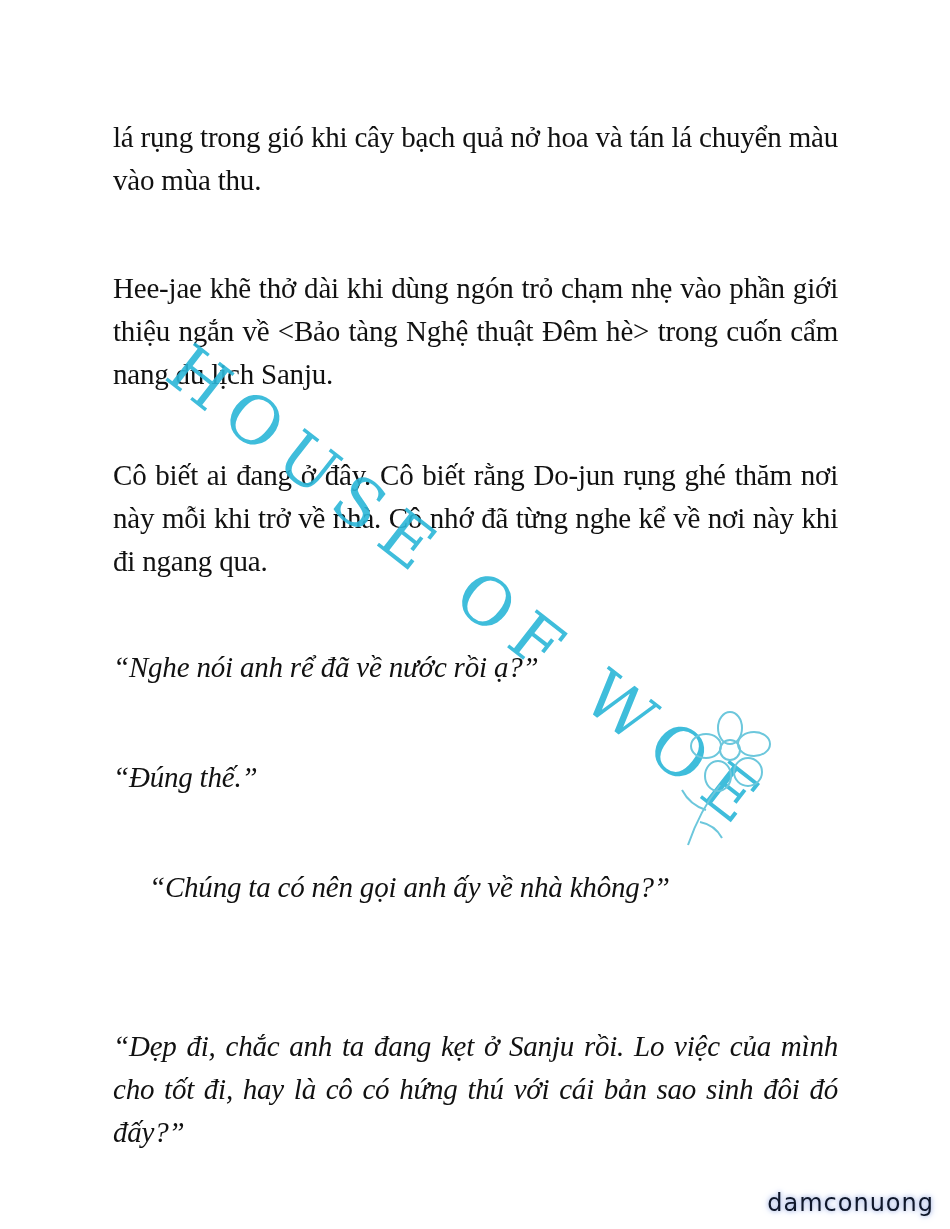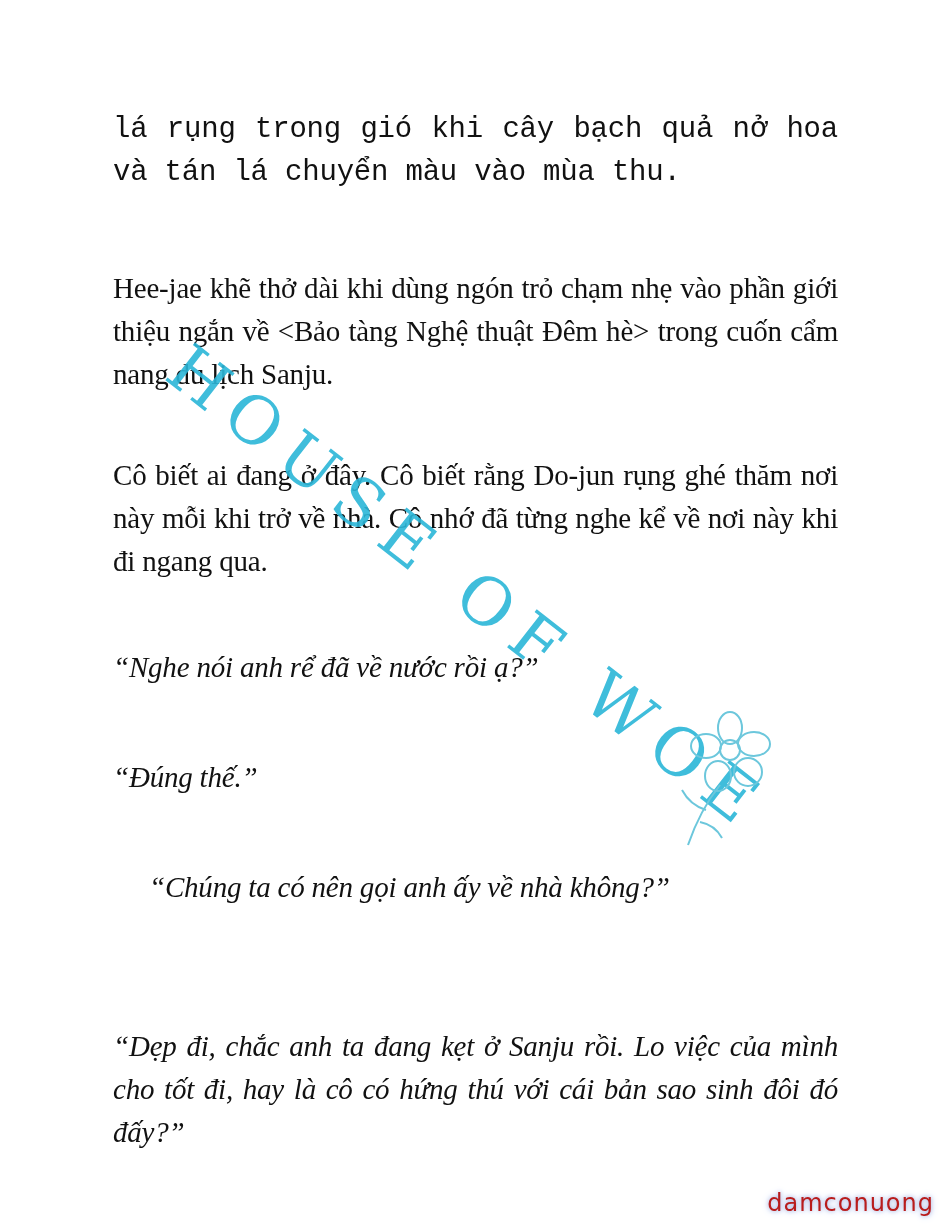--- a/index.html
+++ b/index.html
@@ -6,40 +6,40 @@
   body {
     width: 950px; height: 1229px; background: #ffffff; position: relative; overflow: hidden;
     font-family: "Liberation Serif", "DejaVu Serif", serif; color: #111;
   }
   .page { position: absolute; left: 113px; top: 108px; width: 725px; }
   .para {
     font-size: 29px; line-height: 43px; text-align: justify; margin: 0;
     letter-spacing: -0.2px;
   }
   .para.italic { font-style: italic; text-align: left; }
-  #p1 { position: absolute; top: 0; font-family: Liberation Mono, monospace; }
+  #p1 { position: absolute; top: 8px; }
   #p2 { position: absolute; top: 159px; }
   #p3 { position: absolute; top: 346px; }
   #p4 { position: absolute; top: 538px; }
   #p5 { position: absolute; top: 648px; }
   #p6 { position: absolute; top: 758px; margin-left: 36px; }
   #p7 { position: absolute; top: 917px; text-align: justify; }
   .watermark {
     position: absolute; left: 190px; top: 330px; width: 620px; height: 520px; pointer-events: none;
   }
   .wm-text {
     position: absolute; left: 0; top: 0;
     font-family: "DejaVu Serif", serif; font-size: 66px; color: #2bb6d8; letter-spacing: 14px;
     transform-origin: 0 0; transform: translate(10px, 0px) rotate(38deg);
     white-space: nowrap; opacity: 0.9;
   }
   .flower { position: absolute; left: 480px; top: 380px; width: 110px; height: 140px; }
   .site-mark {
     position: absolute; right: 16px; bottom: 12px;
-    font-family: "DejaVu Sans", sans-serif; font-size: 24px; color: #b91c1c;
+    font-family: "DejaVu Sans", sans-serif; font-size: 24px; color: #0f172a;
     text-shadow: 0 0 4px #9fb0e0, 0 0 8px #c7d2f3;
     letter-spacing: 1px;
   }
 </style>
 </head>
 <body>
 
 <div class="page">
   <p id="p1" class="para">lá rụng trong gió khi cây bạch quả nở hoa và tán lá chuyển màu vào mùa thu.</p>
   <p id="p2" class="para">Hee-jae khẽ thở dài khi dùng ngón trỏ chạm nhẹ vào phần giới thiệu ngắn về &lt;Bảo tàng Nghệ thuật Đêm hè&gt; trong cuốn cẩm nang du lịch Sanju.</p>

